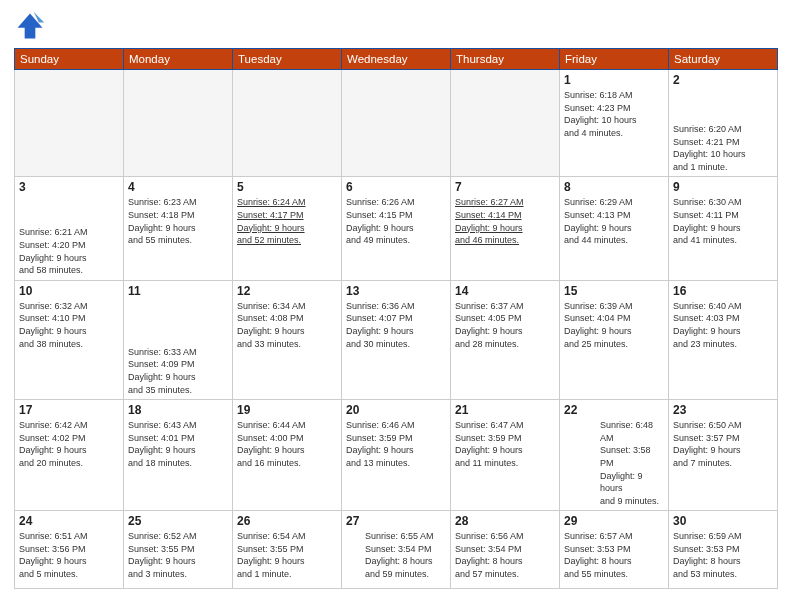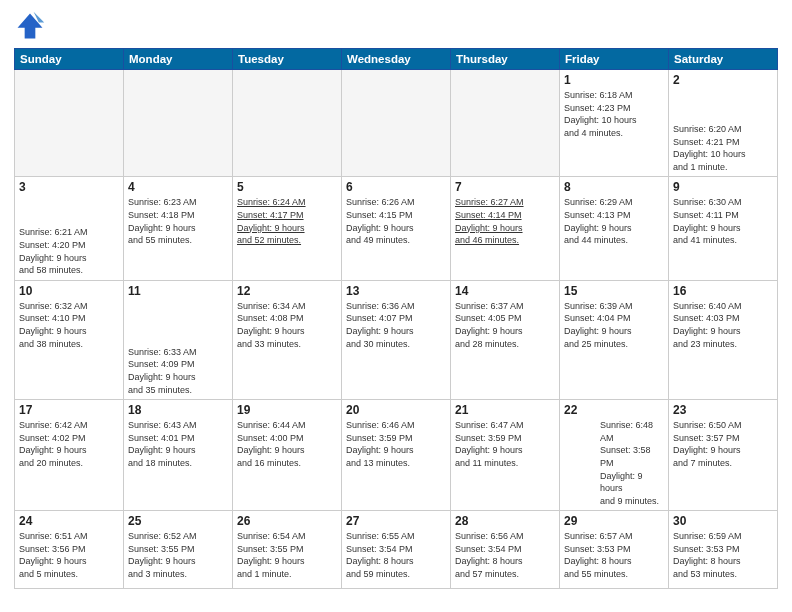--- a/index.html
+++ b/index.html
@@ -57,24 +57,24 @@
     .location {
       font-size: 13px;
       color: #444;
     }
     .calendar {
       width: 100%;
       border-collapse: collapse;
       table-layout: fixed;
     }
     .calendar th {
-      background: #0369a1;
+      background: #c2410c;
       color: #fff;
       font-size: 11.5px;
-      font-weight: bold;
+      font-weight: normal;
       padding: 4px 5px;
       text-align: left;
       border: 1px solid #1a4fa0;
     }
     .calendar td {
       vertical-align: top;
       border: 1px solid #ccc;
       padding: 3px 4px;
       font-size: 9.5px;
       color: #333;
@@ -322,21 +322,21 @@
           </td>
           <td>
             <span class="day-num">26</span>
             <div class="day-info" style="white-space: pre-line;">Sunrise: 6:54 AM
 Sunset: 3:55 PM
 Daylight: 9 hours
 and 1 minute.</div>
           </td>
           <td>
             <span class="day-num">27</span>
-            <div class="day-info" style="white-space: pre-line;">Sunrise: 6:55 AM
+            <div class="day-info" style="white-space: pre-line; margin-left: 19px;">Sunrise: 6:55 AM
 Sunset: 3:54 PM
 Daylight: 8 hours
 and 59 minutes.</div>
           </td>
           <td>
             <span class="day-num">28</span>
             <div class="day-info" style="white-space: pre-line;">Sunrise: 6:56 AM
 Sunset: 3:54 PM
 Daylight: 8 hours
 and 57 minutes.</div>

